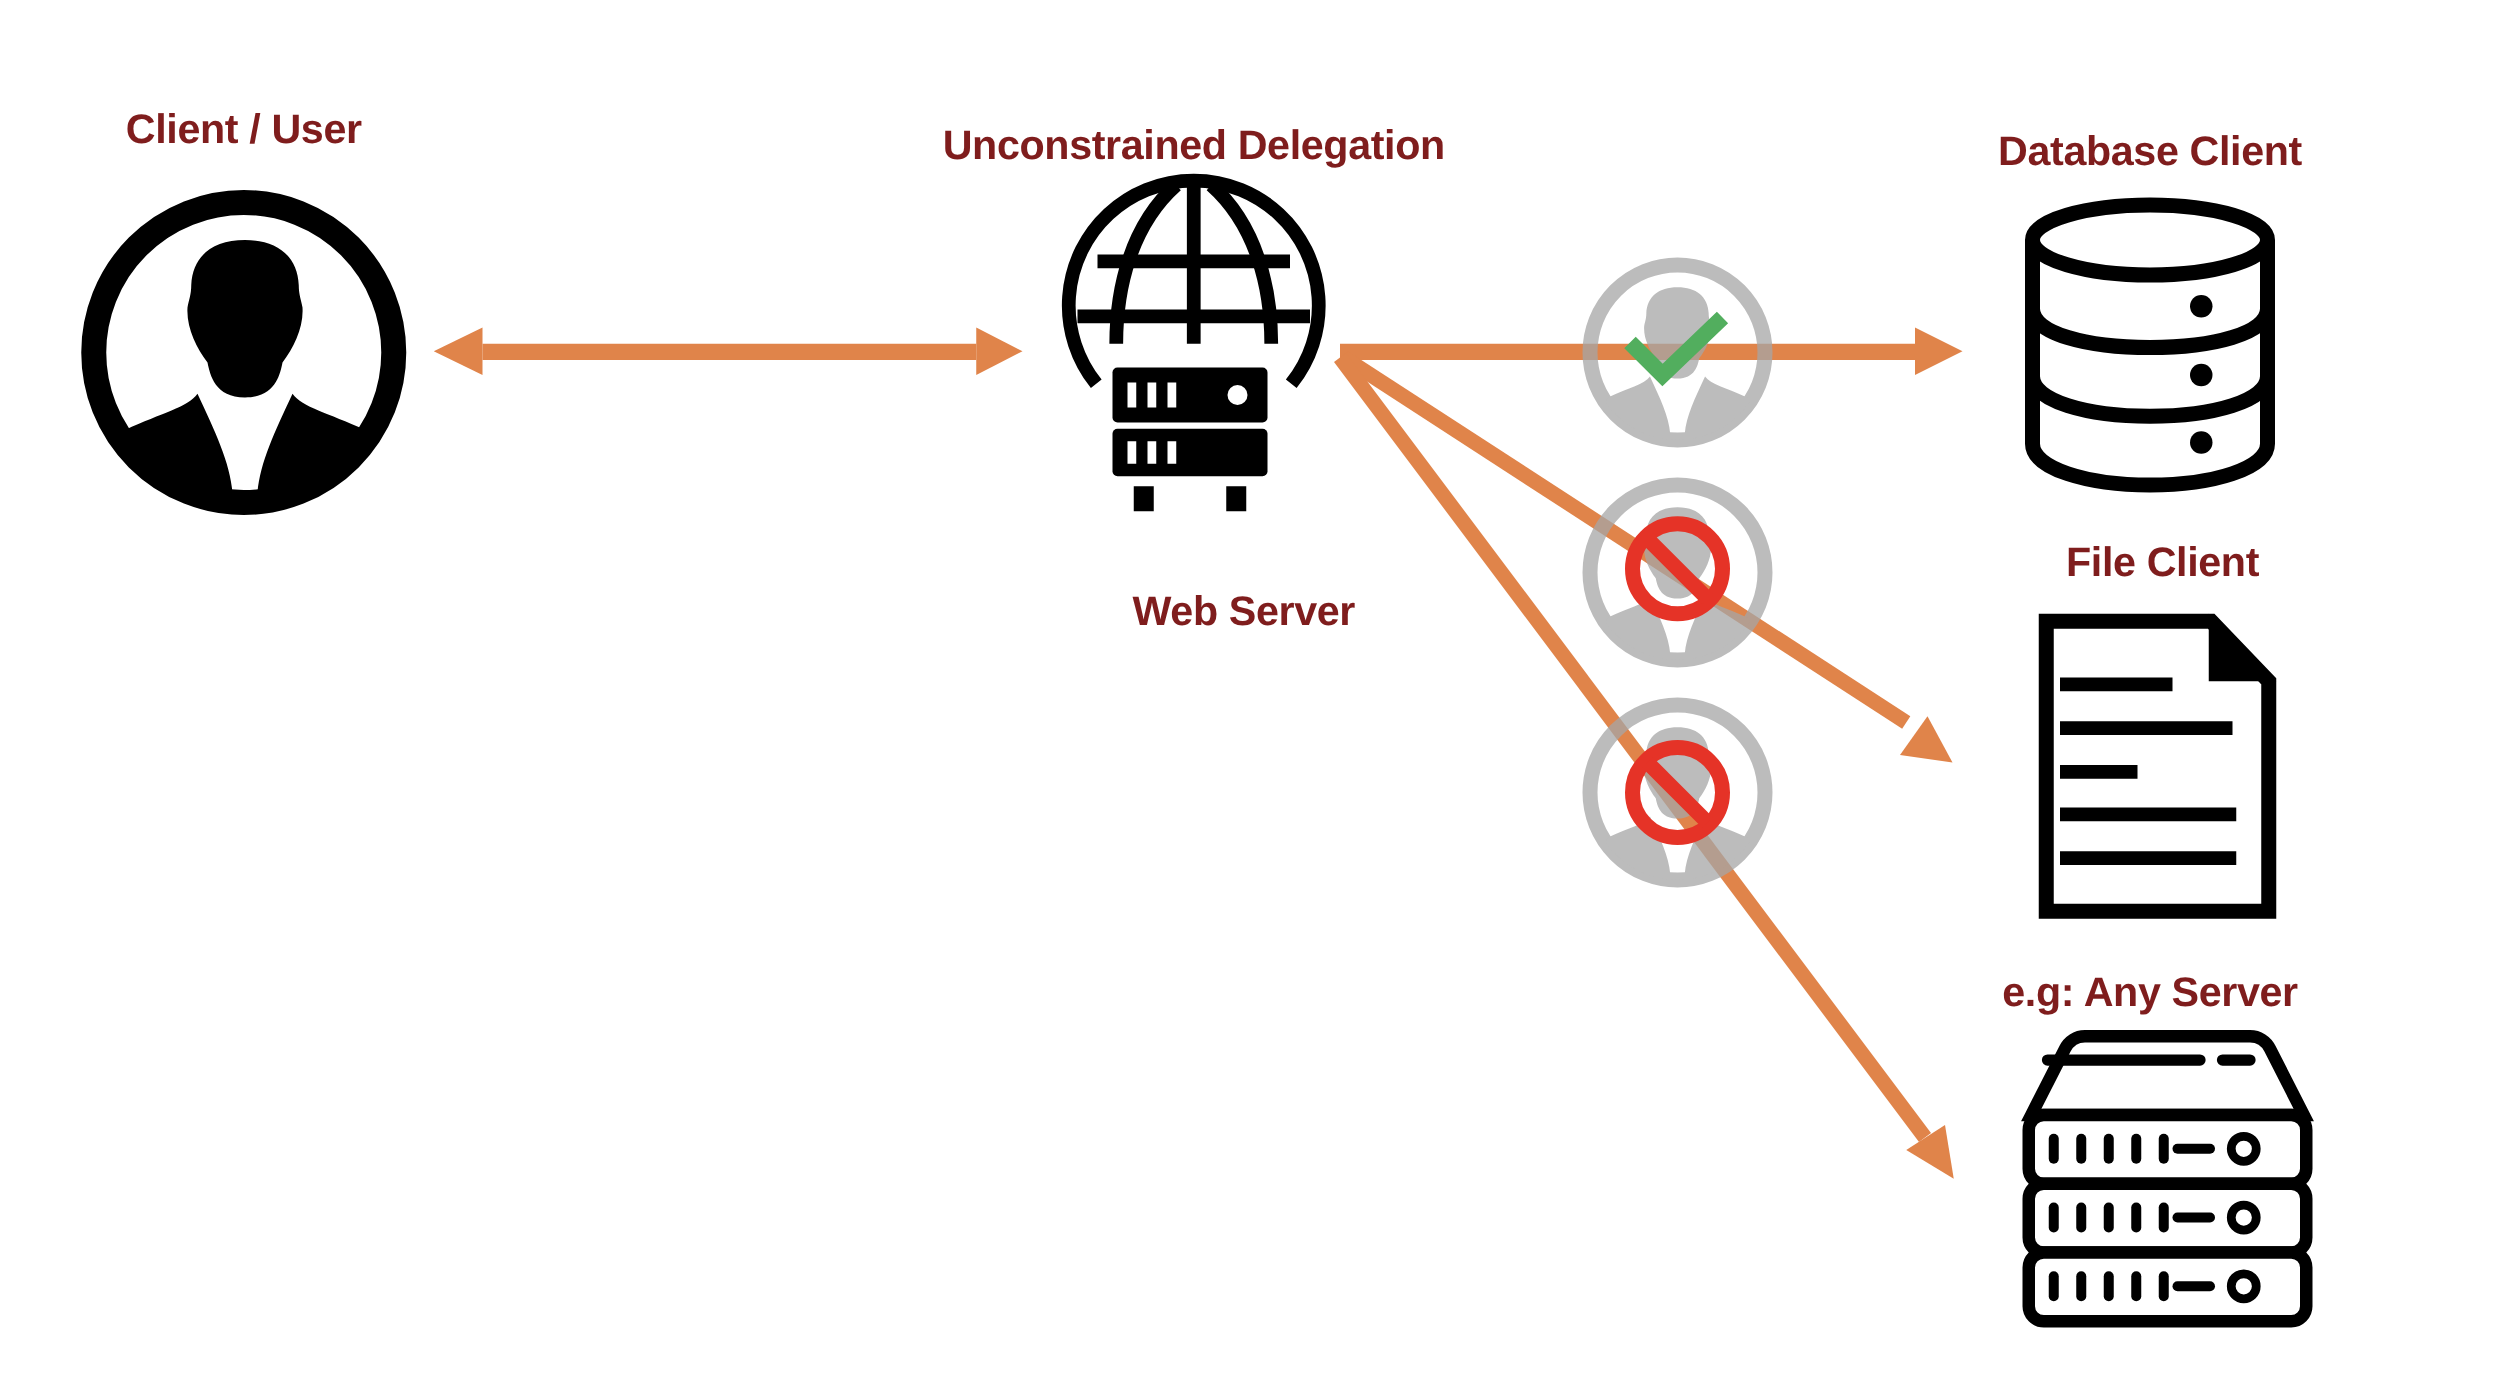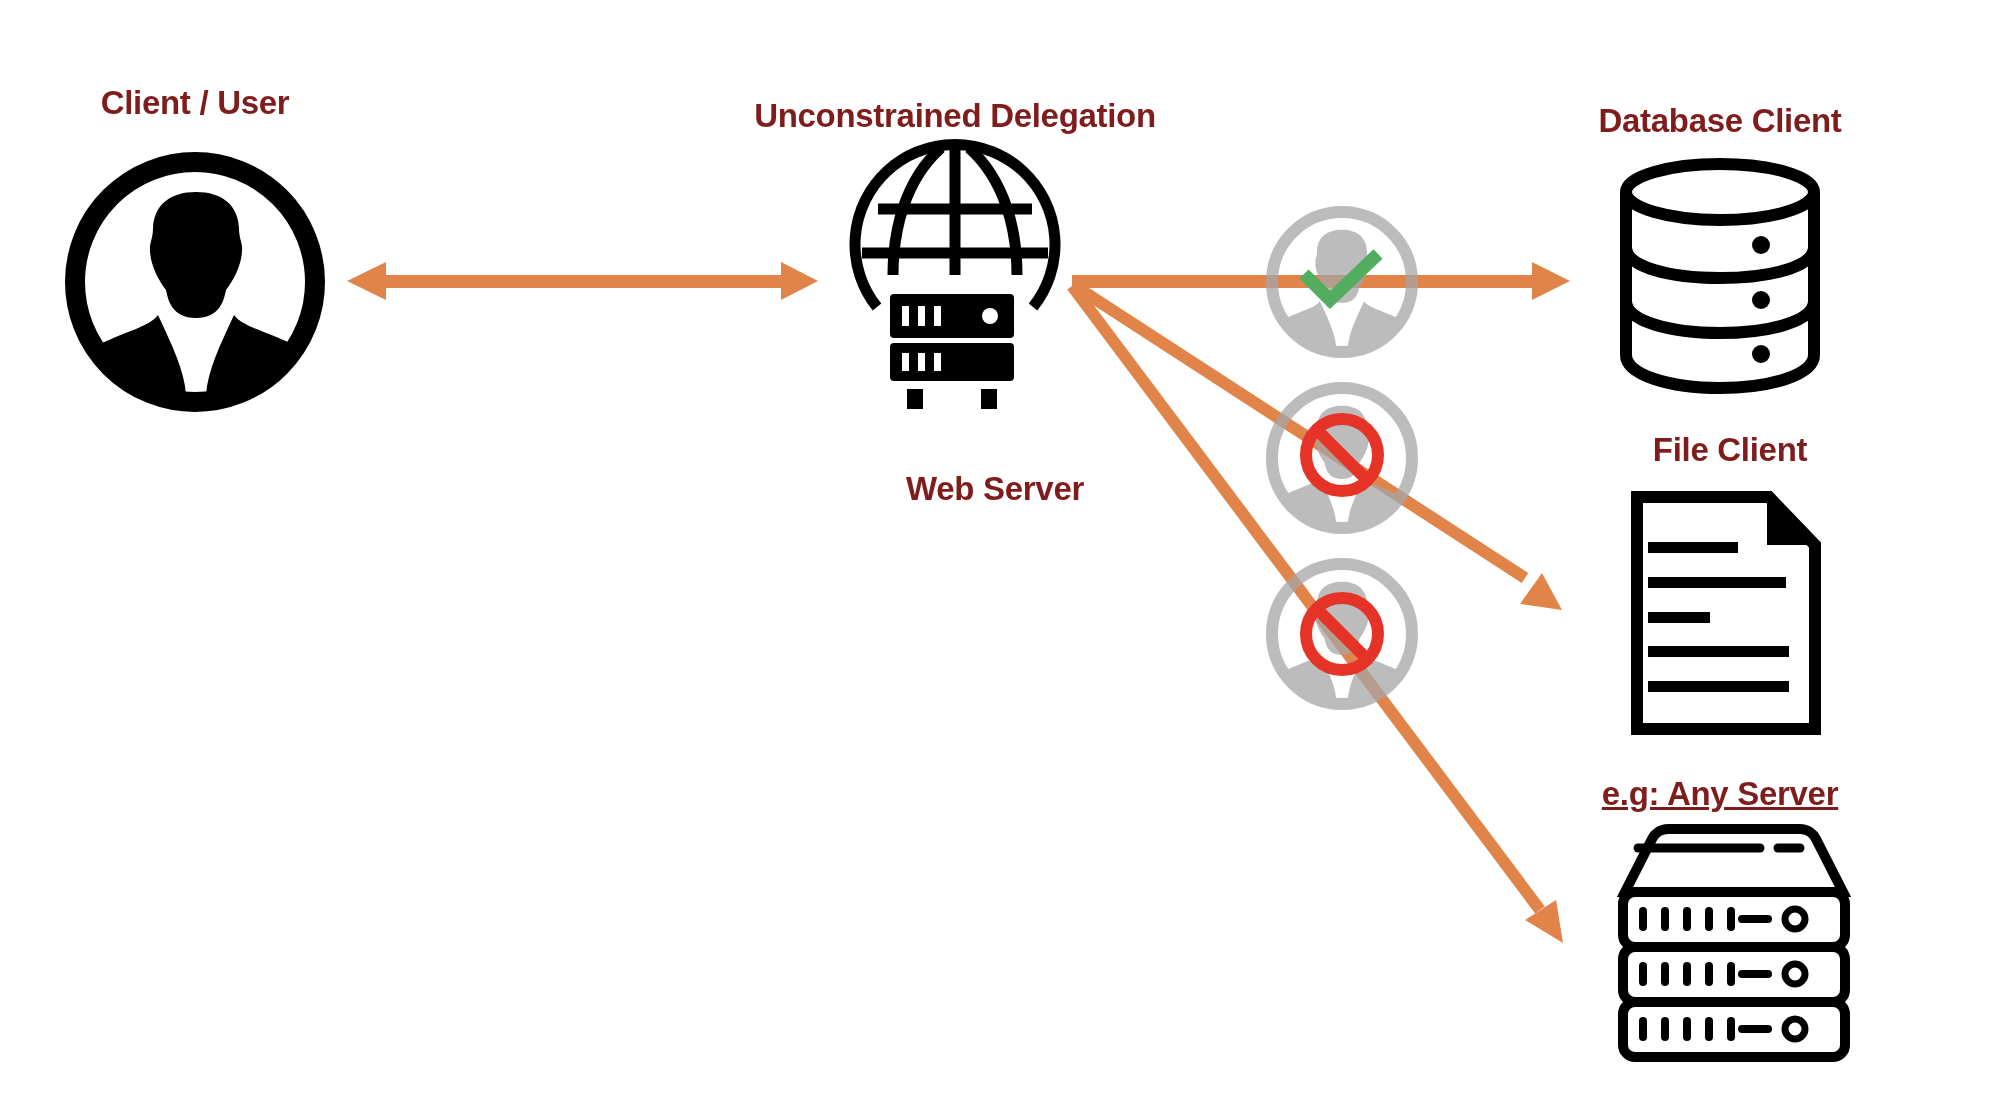--- a/index.html
+++ b/index.html
@@ -165,13 +165,13 @@
         <line x1="1318" y1="610" x2="1366" y2="658" stroke="#E53327" stroke-width="12"></line>
       </g>
     </g>
 </svg>
 
 <div class="lbl" style="left:195px; top:84px;">Client / User</div>
 <div class="lbl" style="left:955px; top:97px;">Unconstrained Delegation</div>
 <div class="lbl" style="left:955px; top:470px;margin-left:40px;">Web Server</div>
 <div class="lbl" style="left:1720px; top:102px;">Database Client</div>
 <div class="lbl" style="left:1730px; top:431px;">File Client</div>
-<div class="lbl" style="left:1720px; top:775px;text-decoration:underline;">e.g: Any Server</div>
+<div class="lbl" style="left:1720px; top:775px;">e.g: Any Server</div>
 
 </body></html>

